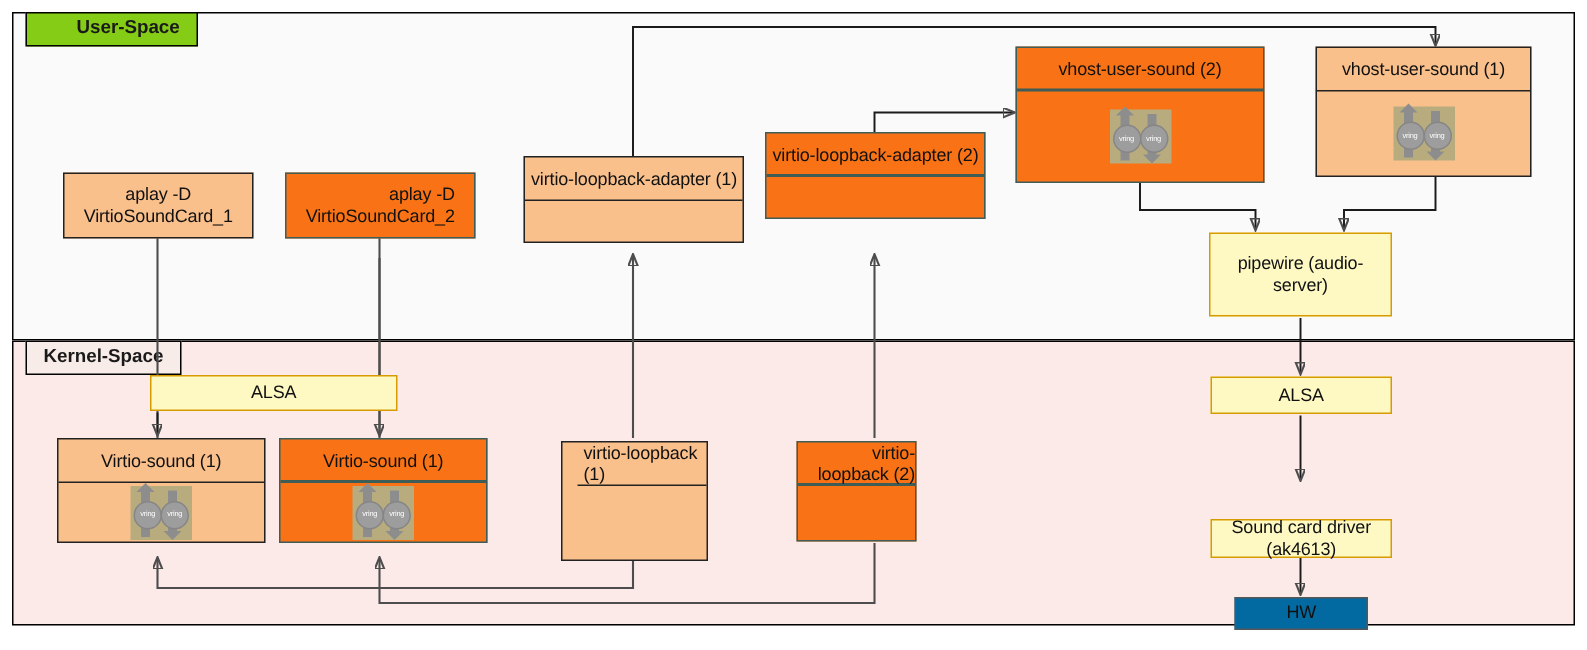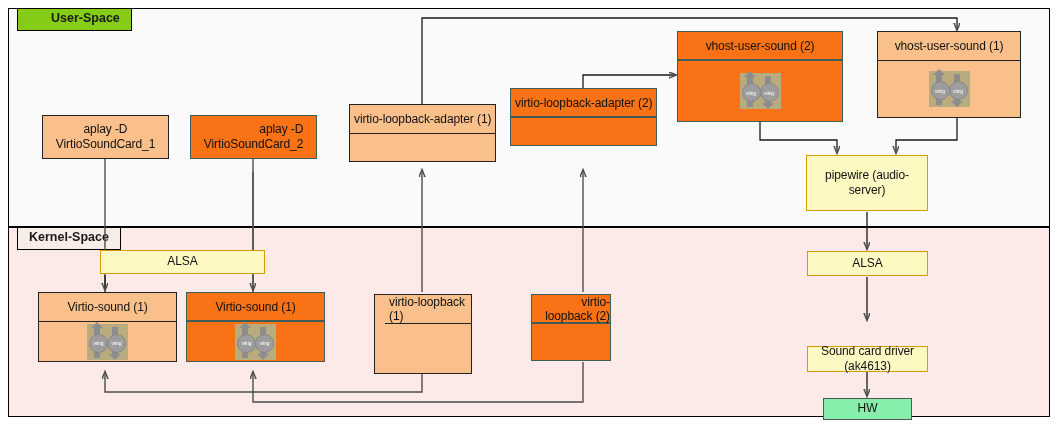--- a/index.html
+++ b/index.html
@@ -53,21 +53,21 @@
     justify-content: center;
     text-align: center;
     font-size: 12px;
     color: #111111;
     line-height: 1.28;
     letter-spacing: -0.1px;
   }
   .fill-orange { background: #f9c08c; border: 1.1px solid #222222; }
   .fill-teal   { background: #f97316; border: 1.1px solid #3f5d57; text-align: right; }
   .fill-peach  { background: #fef9c3; border: 1.2px solid #d79b00; }
-  .fill-grey   { background: #86efac; border: 1.2px solid #565656; }
+  .fill-grey   { background: #0369a1; border: 1.2px solid #565656; }
 
   
   .vnode {
     position: absolute;
     box-sizing: border-box;
     display: flex;
     flex-direction: column;
   }
   .vnode .vtitle {
     box-sizing: border-box;

